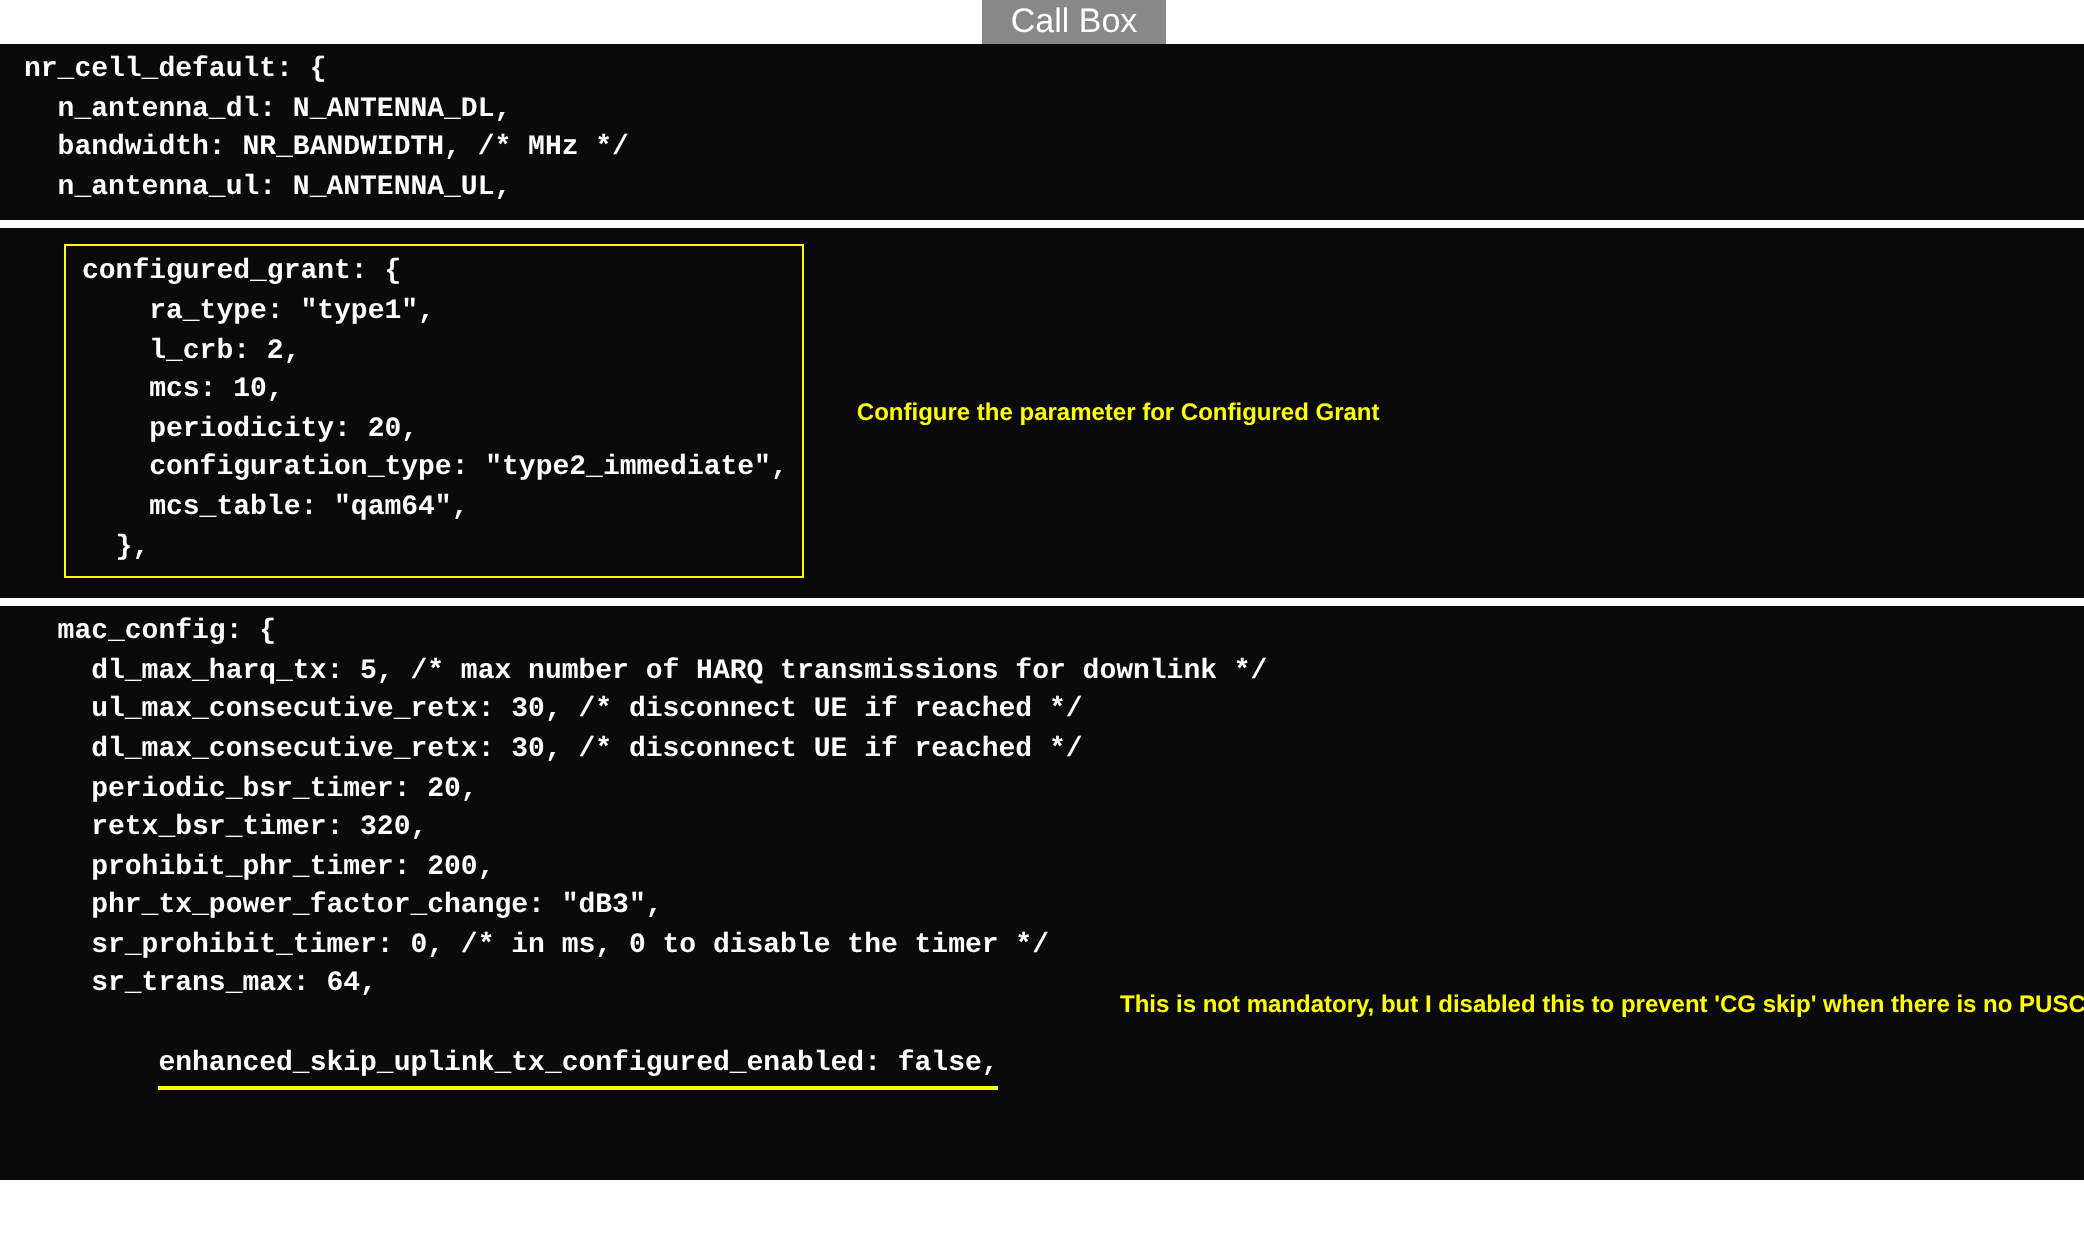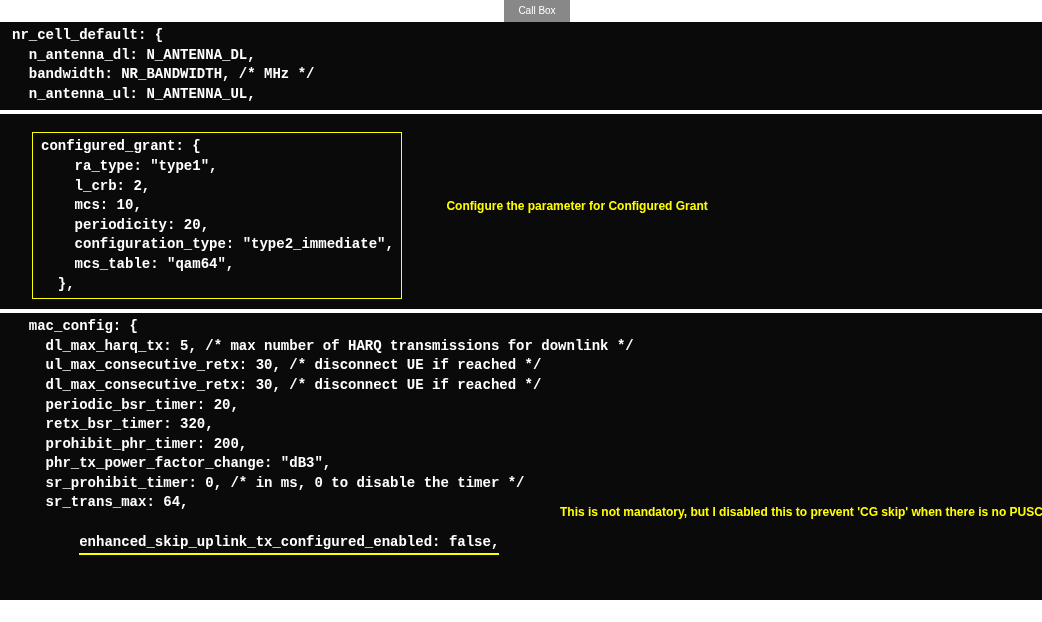--- a/index.html
+++ b/index.html
@@ -16,21 +16,21 @@
     background: #ffffff;
     height: 22px;
     display: flex;
     justify-content: center;
     align-items: center;
   }
   .tab {
     background: #888888;
     color: #ffffff;
     font-family: Arial, sans-serif;
-    font-size: 10px;
+    font-size: 17px;
     padding: 2px 14px;
     height: 22px;
     line-height: 18px;
     margin-left: 32px;
   }
   .panel {
     background: #0a0a0a;
     color: #ffffff;
     padding: 4px 12px 6px 12px;
     border-bottom: 4px solid #ffffff;
@@ -38,34 +38,34 @@
     font-weight: bold;
   }
   .panel:last-child { border-bottom: none; }
   .code-line {
     white-space: pre;
     color: #ffffff;
   }
   .configured-box {
     border: 1px solid #ffff00;
     padding: 4px 8px 4px 8px;
-    margin: 14px 0 4px 20px;
+    margin: 4px 0 4px 20px;
     width: 370px;
     display: inline-block;
     vertical-align: top;
   }
   .annotation {
     color: #ffff00;
     font-family: Arial, sans-serif;
     font-size: 12px;
   }
   .annotation-right {
     display: inline-block;
     vertical-align: top;
-    margin-left: 36px;
+    margin-left: 18px;
     margin-top: 80px;
   }
   .underline-yellow {
     display: inline-block;
     border-bottom: 2px solid #ffff00;
     padding-bottom: 1px;
   }
   .mac-annot-row {
     position: relative;
   }

